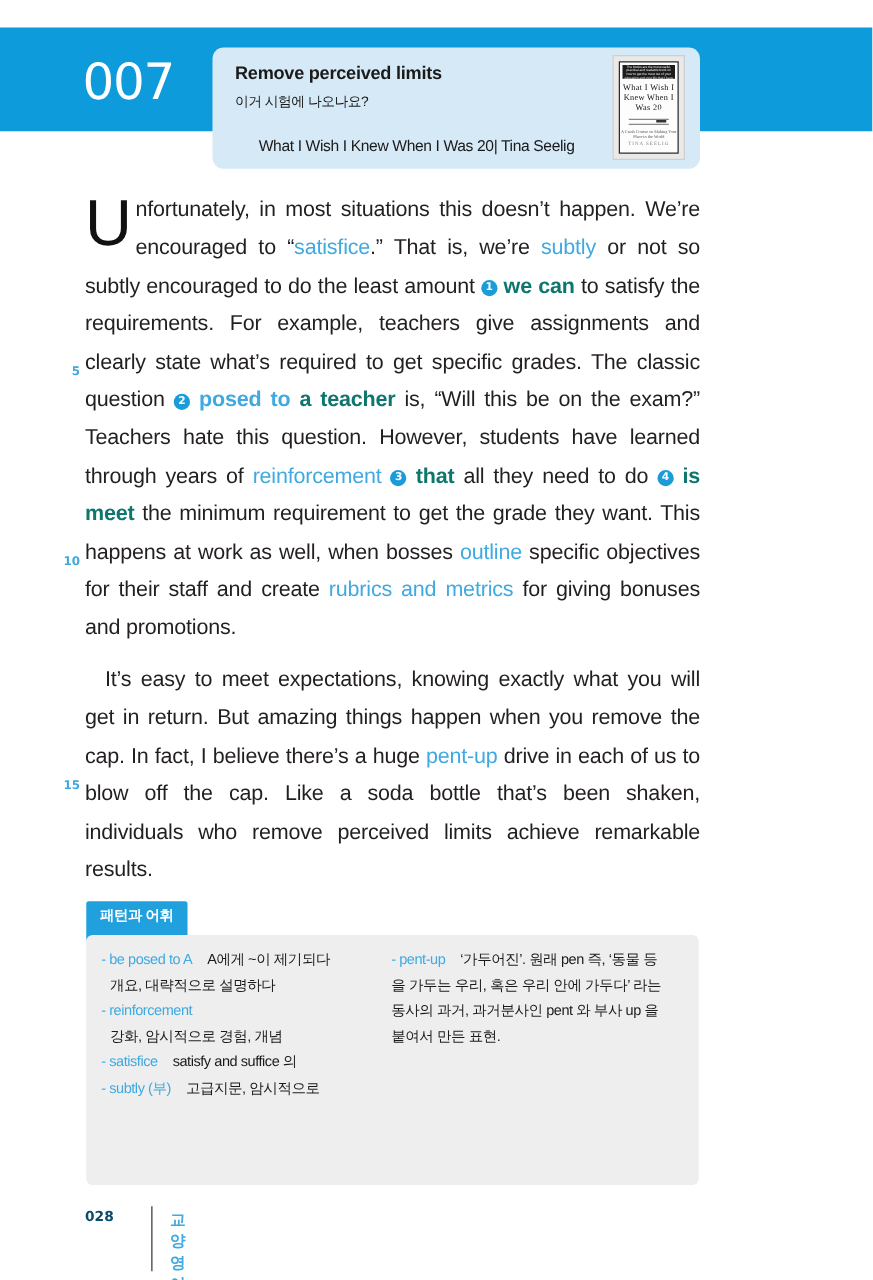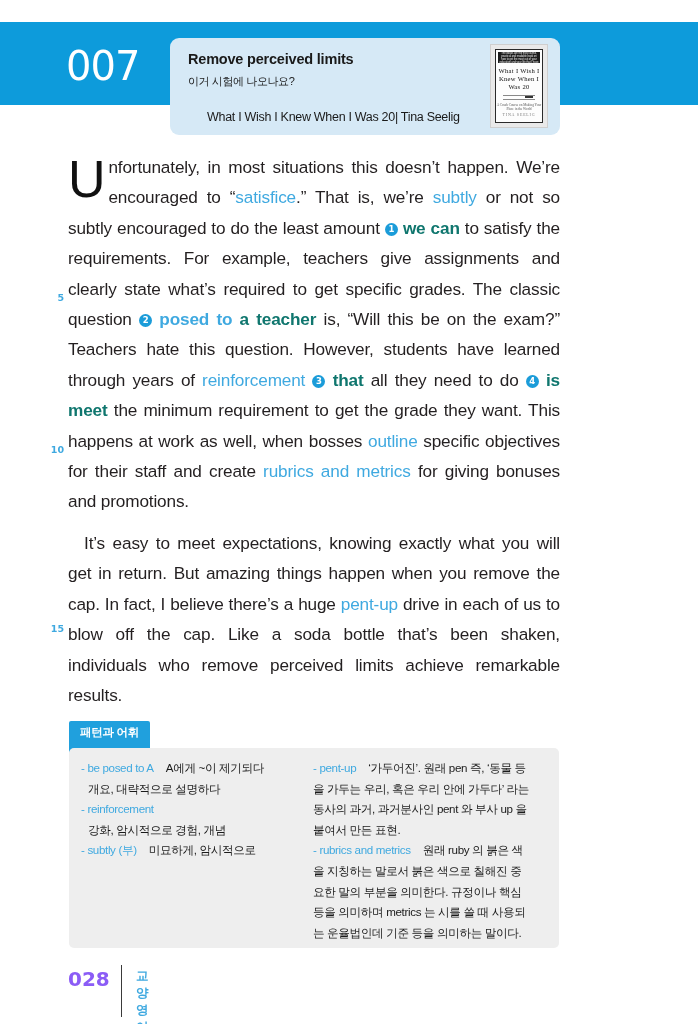--- a/index.html
+++ b/index.html
@@ -262,23 +262,23 @@
   .footer {
     position: absolute;
     left: 68px;
     top: 965px;
     height: 52px;
   }
   .page-no {
     position: absolute;
     left: 0;
     top: 2px;
-    font-size: 20px;
-    font-weight: 700;
-    color: #8b5cf6;
+    font-size: 11px;
+    font-weight: 700;
+    color: #0c4a6e;
     font-family: "DejaVu Sans", sans-serif;
   }
   .footer-rule {
     position: absolute;
     left: 53px;
     top: 0;
     width: 1px;
     height: 52px;
     background: #3a3a3a;
   }
@@ -331,26 +331,26 @@
 
 <div class="vocab-tab">패턴과 어휘</div>
 
 <div class="vocab-box">
 
   <div class="vcol">
     <div class="vline"><span class="vterm">- be posed to A</span><span class="vgap"></span><span>A에게 ~이 제기되다</span></div>
     <div class="vline"><span class="vgap-sm"></span><span>개요, 대략적으로 설명하다</span></div>
     <div class="vline"><span class="vterm">- reinforcement</span></div>
     <div class="vline"><span class="vgap-sm"></span><span>강화, 암시적으로 경험, 개념</span></div>
-    <div class="vline"><span class="vterm">- subtly (부)</span><span class="vgap"></span><span>미묘하게, 암시적으로</span></div>
+    <div class="vline"><span class="vterm">- satisfice</span><span class="vgap"></span><span>satisfy and suffice 의</span></div>
+    <div class="vline"><span class="vterm">- subtly (부)</span><span class="vgap"></span><span>고급지문, 암시적으로</span></div>
   </div>
 
   <div class="vcol">
     <div class="vline wrap"><span class="vterm">- pent-up</span><span class="vgap"></span><span>‘가두어진’. 원래 pen 즉, ‘동물 등을 가두는 우리, 혹은 우리 안에 가두다’ 라는 동사의 과거, 과거분사인 pent 와 부사 up 을 붙여서 만든 표현.</span></div>
-    <div class="vline wrap"><span class="vterm">- rubrics and metrics</span><span class="vgap"></span><span>원래 ruby 의 붉은 색을 지칭하는 말로서 붉은 색으로 칠해진 중요한 말의 부분을 의미한다. 규정이나 핵심 등을 의미하며 metrics 는 시를 쓸 때 사용되는 운율법인데 기준 등을 의미하는 말이다.</span></div>
   </div>
 
 </div>
 
 <div class="footer">
   <div class="page-no">028</div>
   <div class="footer-rule"></div>
   <div class="footer-text">교양영어 고급지문 I</div>
 </div>
 

